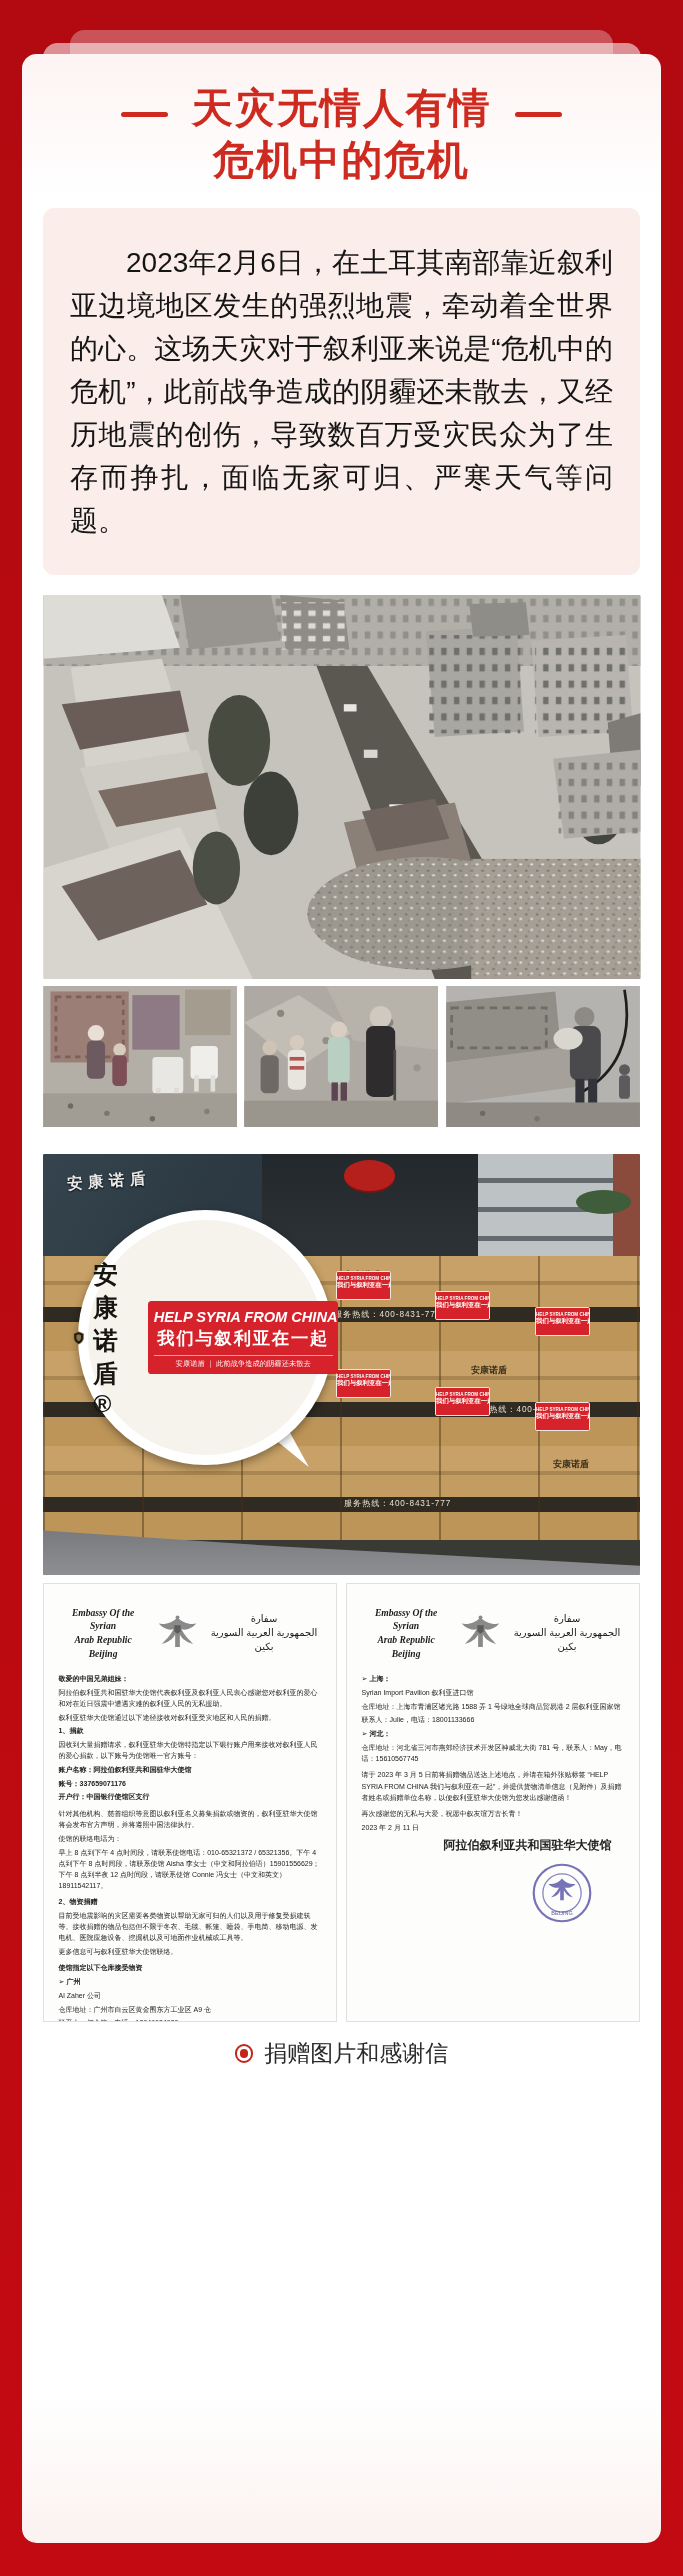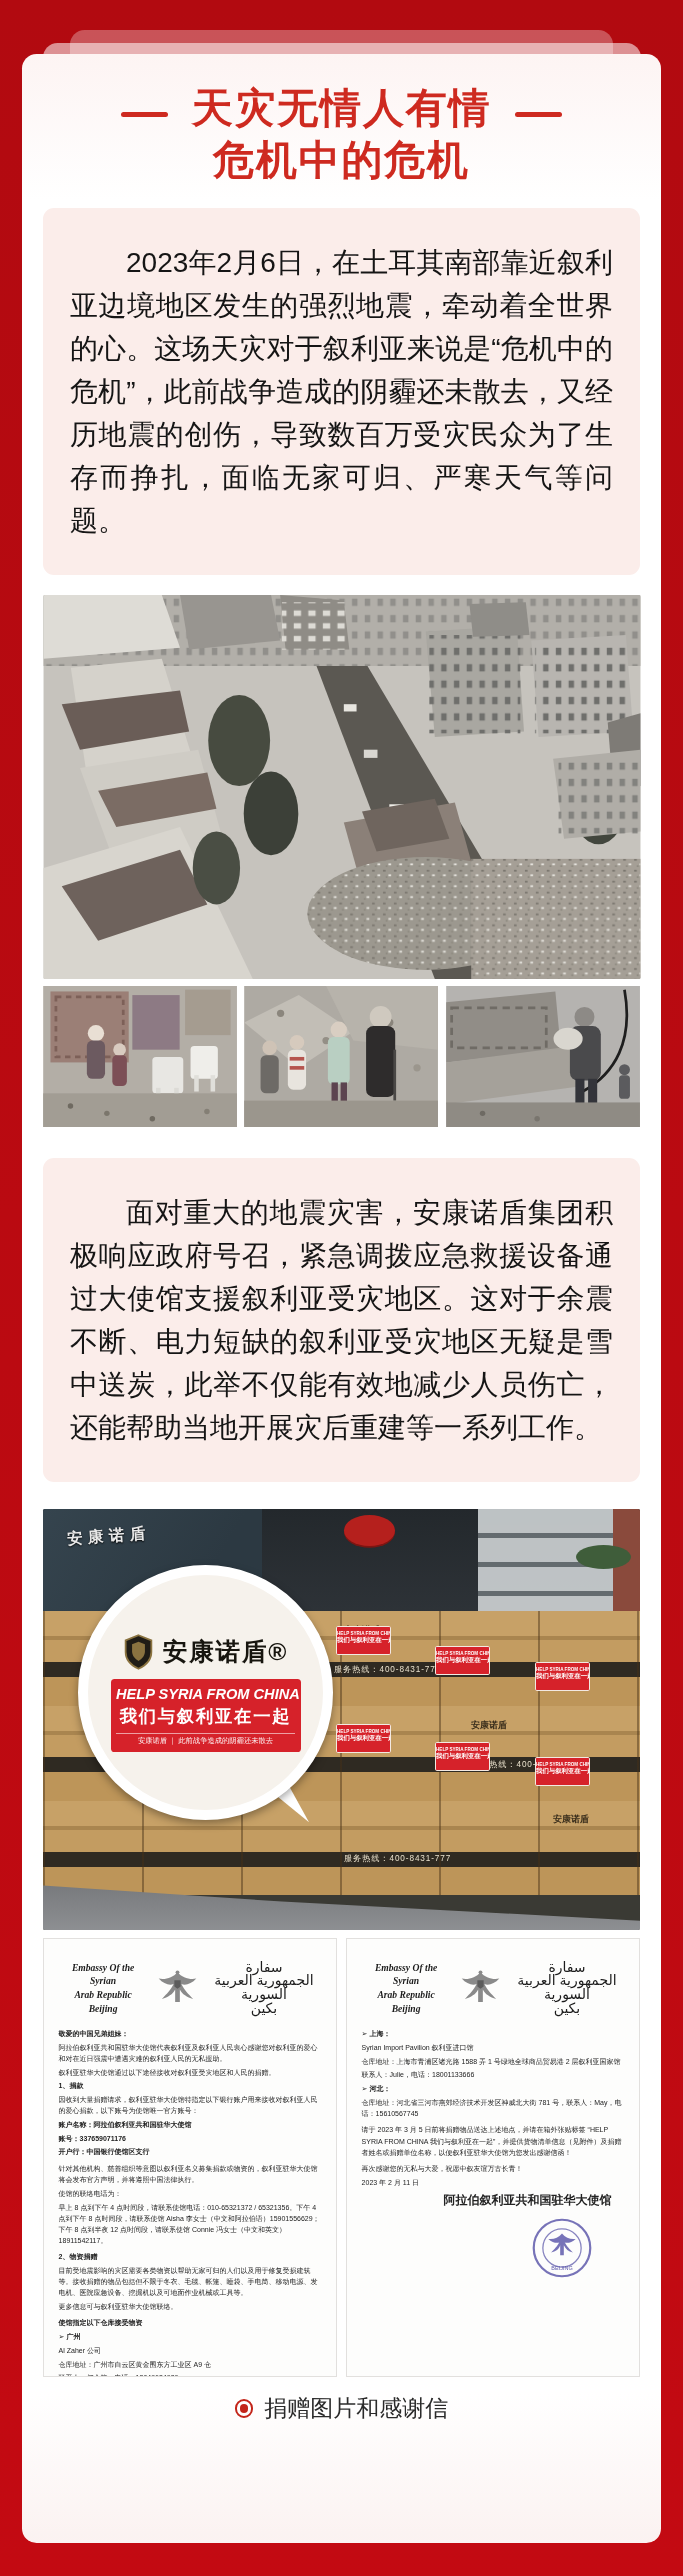--- a/index.html
+++ b/index.html
@@ -66,41 +66,41 @@
     background:linear-gradient(180deg,#6f7174,#8d8f92);
     clip-path:polygon(0 30%,40% 55%,100% 85%,100% 100%,0 100%);}
   .wh-hotline{position:absolute;color:#e9e0cc;font-size:8.2px;letter-spacing:0.9px;white-space:nowrap;}
   .wh-brandmark{position:absolute;color:#3a2e1c;font-size:9px;font-weight:700;white-space:nowrap;}
   .wh-sticker{position:absolute;width:53px;height:27px;background:#d6222a;border:1.8px solid #f3e9e2;
     border-radius:1.8px;color:#fff;text-align:center;overflow:hidden;}
   .wh-sticker .s1{display:block;font-size:4.6px;font-weight:700;margin-top:3.6px;white-space:nowrap;}
   .wh-sticker .s2{display:block;font-size:6.4px;font-weight:700;white-space:nowrap;}
   .callout{position:absolute;left:35px;top:56px;width:235px;height:235px;border-radius:50%;
     background:#f6f2ec;border:10px solid #ffffff;box-shadow:0 3.6px 9px rgba(0,0,0,.35);
-    display:flex;flex-direction:column;align-items:center;justify-content:center;gap:9px;z-index:3;}
+    display:flex;flex-direction:row;align-items:center;justify-content:center;gap:9px;z-index:3;}
   .callout-tail{position:absolute;left:217px;top:273px;width:49px;height:40px;background:#ffffff;
     clip-path:polygon(0 0,100% 100%,55% 0);z-index:2;}
   .callout-brandrow{display:flex;align-items:center;gap:9px;}
   .callout-brand{font-size:24.6px;font-weight:900;color:#17150f;letter-spacing:1.8px;}
   .callout-sticker{width:179px;background:#d6222a;border-radius:3.6px;color:#fff;text-align:center;
     padding:7.3px 5.5px 5.5px;}
   .callout-sticker .l1{font-size:14.6px;font-weight:900;font-style:italic;white-space:nowrap;}
   .callout-sticker .l2{font-size:17.3px;font-weight:900;letter-spacing:1.8px;white-space:nowrap;margin-top:1.8px;}
   .callout-sticker .l3{font-size:7.3px;margin-top:4.6px;border-top:0.9px solid rgba(255,255,255,.6);
     padding-top:2.7px;white-space:nowrap;opacity:.95;}
 
   
   .letters-row{display:flex;gap:9px;margin-top:7.3px;}
   .letter{flex:1;box-sizing:border-box;height:439px;background:#fdfdfc;border:0.9px solid #e2e0de;
     padding:22px 14.6px;overflow:hidden;color:#222;}
   .letter-header{display:grid;grid-template-columns:89px 47px 1fr;align-items:center;gap:6px;
     margin-bottom:12.8px;}
   .letter-en{font-family:"Liberation Serif","DejaVu Serif",serif;font-style:italic;font-weight:700;
     font-size:9.6px;line-height:13.7px;text-align:center;color:#1c1c1c;}
-  .letter-ar{font-size:14px;line-height:13.7px;text-align:center;color:#1c1c1c;direction:rtl;}
+  .letter-ar{font-size:10px;line-height:13.7px;text-align:center;color:#1c1c1c;direction:rtl;}
   .letter-body{font-size:7px;line-height:1.58;}
   .letter-body p{margin:0 0 2.7px;}
   .lb{font-weight:700;}
   .letter-body .sec{margin-top:5.5px;}
   .arrow-h{font-weight:700;margin:3.6px 0 0.9px;}
   .sig{font-weight:700;text-align:right;font-size:12px;margin-top:12.8px;padding-right:12.8px;}
   .stamp-wrap{display:flex;justify-content:flex-end;padding-right:31px;margin-top:7.3px;}
 </style>
 </head>
 <body>
@@ -236,23 +236,20 @@
           <rect x="156" y="102" width="10" height="34" fill="#33343a"></rect>
         <circle cx="196" cy="92" r="6" fill="#5b5b5e"></circle>
         <rect x="190" y="98" width="12" height="26" rx="4" fill="#5b5b5e"></rect>
         <rect x="0" y="128" width="213" height="27" fill="#8f8b84"></rect>
         <circle cx="40" cy="140" r="3" fill="#6e6a63"></circle>
           <circle cx="100" cy="146" r="3" fill="#79756e"></circle>
       </svg>
     </div>
 
 
-    <div class="pink-box" style="margin-top:31px;">
-      <p>面对重大的地震灾害，安康诺盾集团积极响应政府号召，紧急调拨应急救援设备通过大使馆支援叙利亚受灾地区。这对于余震不断、电力短缺的叙利亚受灾地区无疑是雪中送炭，此举不仅能有效地减少人员伤亡，还能帮助当地开展灾后重建等一系列工作。</p>
-    </div>
 
     <div class="warehouse">
       <div class="wh-wall"></div>
       <div class="wh-wall-brand">安康诺盾</div>
       <div class="wh-lantern"></div>
       <div class="wh-window"></div>
       <div class="wh-brick"></div>
       <div class="wh-plant" style="right:9px;top:36px;"></div>
       <div class="wh-plant" style="right:55px;top:109px;width:73px;"></div>
       <div class="wh-boxes"></div>

